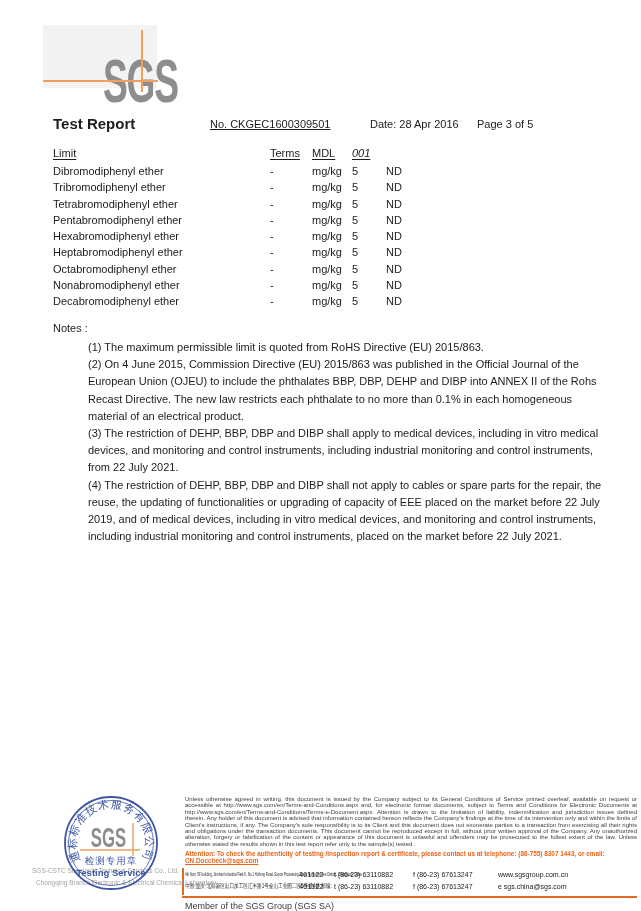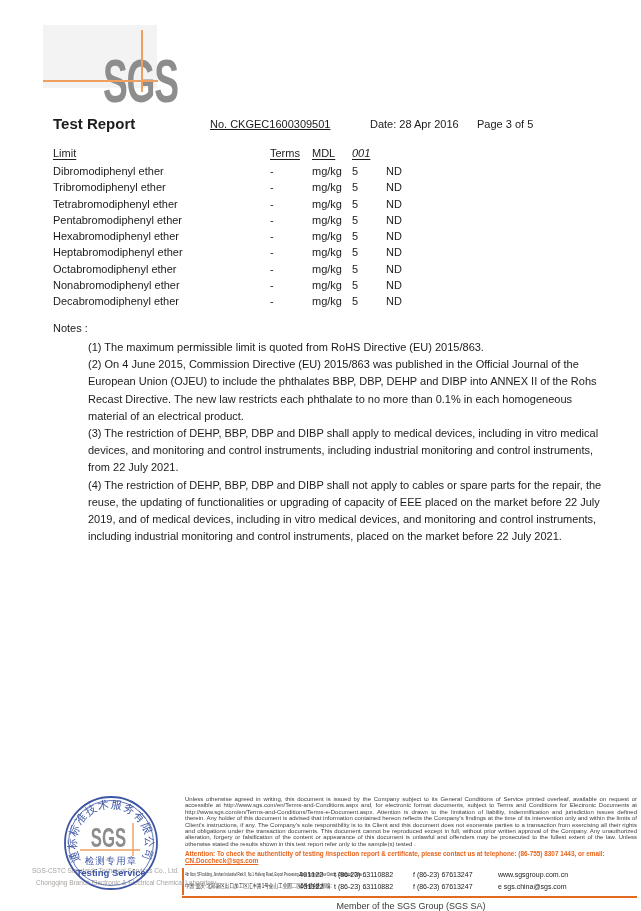--- a/index.html
+++ b/index.html
@@ -40,21 +40,21 @@
   .legal { font-size:6px; line-height:6.4px; text-align:justify; color:#3d3d3d; }
   .attention { margin-top:3px; font-size:6.4px; line-height:7.2px; font-weight:bold; color:#e8641b; }
   .attention .email { text-decoration:underline; }
   .addr-block { margin-top:4px; }
   .addr-row { display:grid; grid-template-columns:113px 34px 78px 84px auto; column-gap:1px; align-items:center; height:12px; font-size:7px; color:#222; }
   .addr-text-en { font-size:4.8px; white-space:nowrap; transform:scaleX(0.62); transform-origin:left center; overflow:visible; }
   .addr-text-cn { font-size:6.4px; white-space:nowrap; transform:scaleX(0.72); transform-origin:left center; }
   .postal { font-size:7.5px; }
   .addr-vline { position:absolute; left:182px; top:868px; width:2px; height:27px; background:#e06a1f; }
   .foot-hline { position:absolute; left:182px; top:896px; width:455px; height:2px; background:#e06a1f; }
-  .member { position:absolute; left:185px; top:901px; width:452px; text-align:center; font-size:9px; color:#3a3a3a; }
+  .member { position:absolute; left:185px; top:901px; width:452px; text-align:left; font-size:9px; color:#3a3a3a; }
 </style>
 </head>
 <body>
 
 <div class="page">
 
   <div class="logo-box">
     <span class="logo-text">SGS</span>
   </div>
   <div class="logo-hline"></div>

